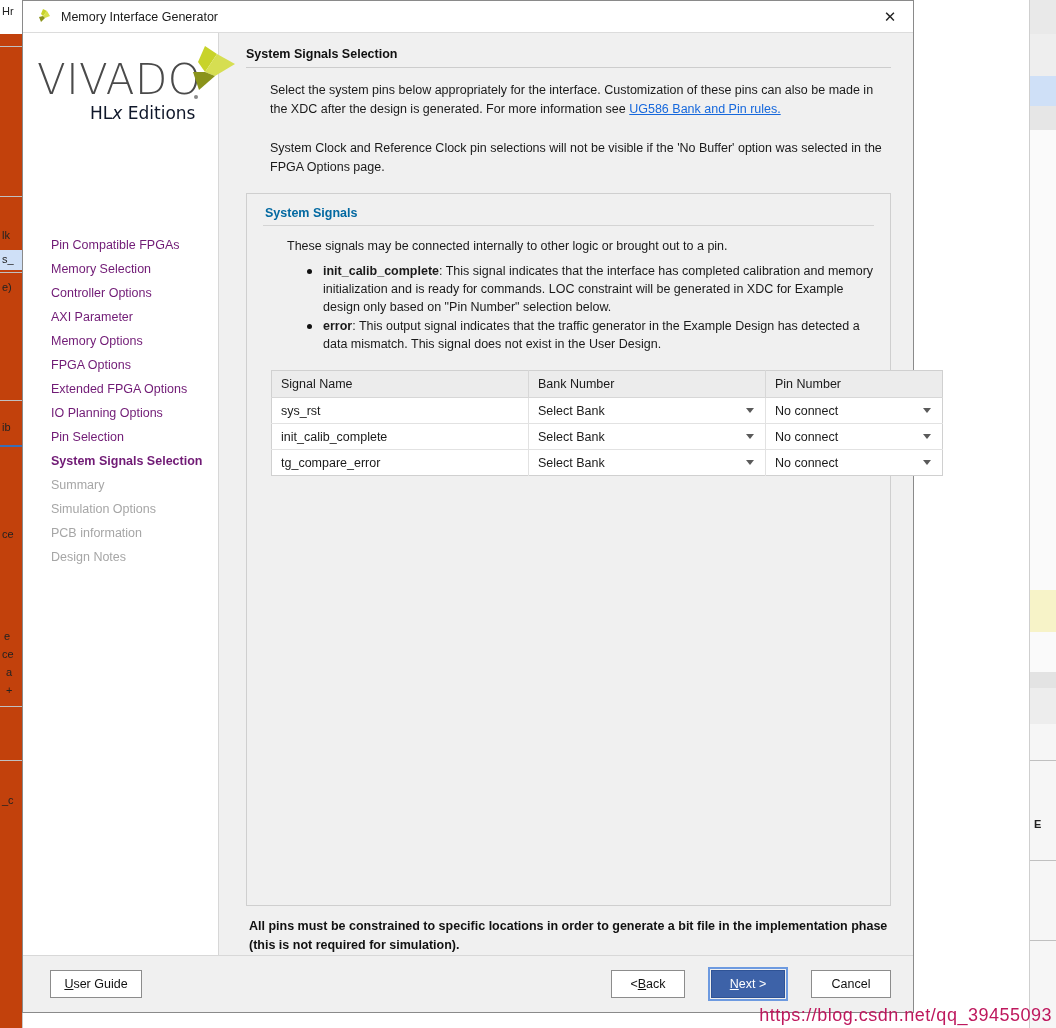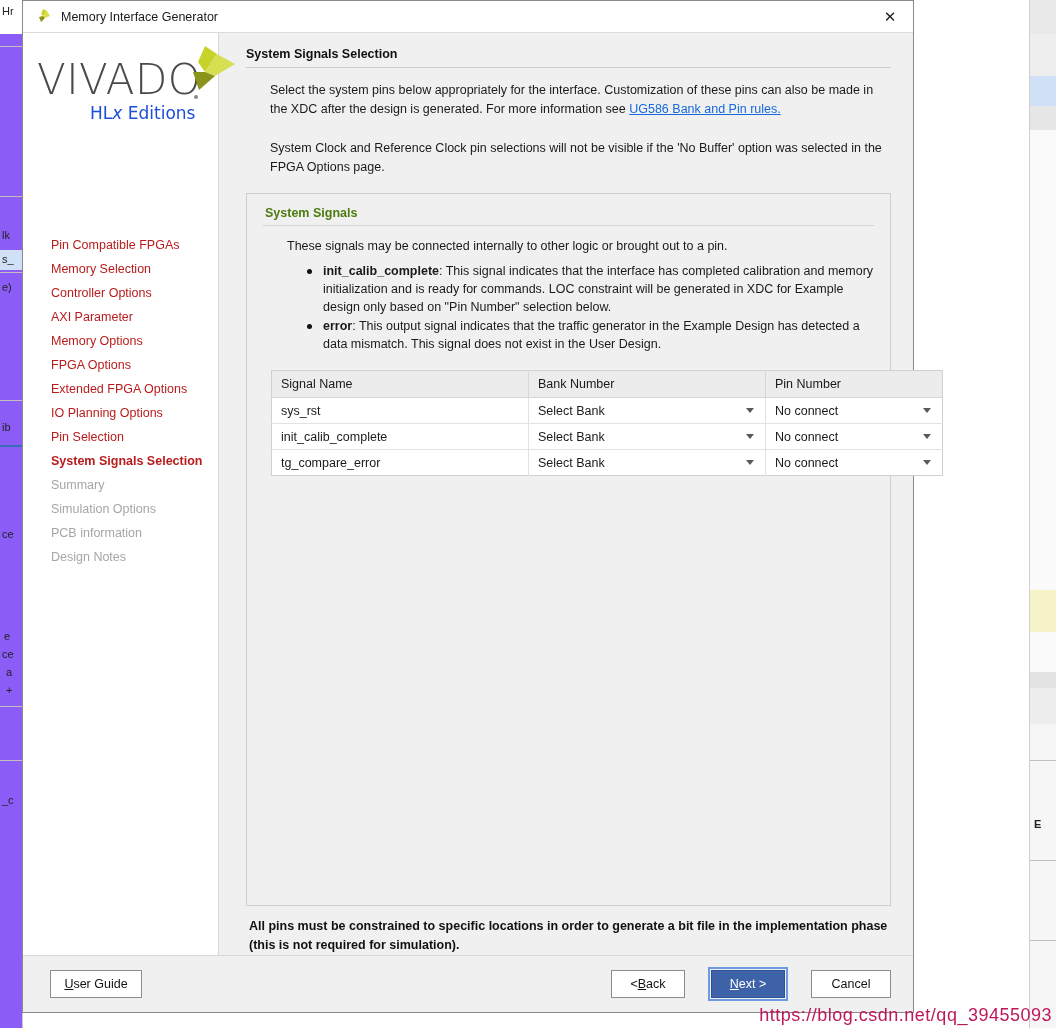--- a/index.html
+++ b/index.html
@@ -12,21 +12,21 @@
     position: relative;
     width: 1056px;
     height: 1028px;
     overflow: hidden;
     background: #ffffff;
   }
 
   
   .bg-left {
     position: absolute; left: 0; top: 0; width: 22px; height: 1028px;
-    background: #8b5cf6; border-right: 1px solid #c8c8c8;
+    background: #c2410c; border-right: 1px solid #c8c8c8;
   }
   .bg-left-strip {
     position: absolute; left: 0; width: 22px; background: #ffffff;
   }
   .bg-frag {
     position: absolute; font-size: 11px; color: #222; white-space: nowrap;
     font-family: "Liberation Sans", sans-serif;
   }
   .bg-sel { position:absolute; background:#cfe0f7; }
   .bg-line { position:absolute; background:#c0c0c0; height:1px; }
@@ -77,28 +77,28 @@
     position: absolute; left: 14px; top: 22px;
     font-size: 42px; letter-spacing: 0.5px; color: #4a4a4a;
     font-family: "DejaVu Sans", sans-serif; font-weight: 300;
   }
   .vivado-dot {
     position:absolute; left: 171px; top: 62px; width: 4px; height:4px;
     background:#8a8a8a; border-radius:50%;
   }
   .vivado-sub {
     position: absolute; left: 67px; top: 70px;
-    font-size: 17px; color: #1d4ed8; font-family: "DejaVu Sans", sans-serif;
+    font-size: 17px; color: #0f172a; font-family: "DejaVu Sans", sans-serif;
   }
   .vivado-sub i { font-style: italic; }
   .pinwheel { position: absolute; left: 160px; top: 11px; width: 54px; height: 48px; }
 
   .nav { margin-top: 56px; }
   .nav-item {
-    font-size: 12.5px; color: #b91c1c; padding: 5px 0 5px 28px;
+    font-size: 12.5px; color: #701a75; padding: 5px 0 5px 28px;
     line-height: 14px; cursor: pointer;
   }
   .nav-item.active { font-weight: bold; }
   .nav-item.disabled { color: #a6a6a6; cursor: default; }
 
   .xilinx-logo {
     position: absolute; left: 0; bottom: 22px; width: 195px; height: 52px;
   }
   .xilinx-mark { position: absolute; left: 12px; top: 6px; width: 40px; height: 40px; }
   .xilinx-word {
@@ -122,21 +122,21 @@
     margin: 0 0 0 24px; max-width: 700px;
   }
   .intro a { color: #1668dc; text-decoration: underline; }
   .intro.second { margin-top: 20px; max-width: 740px; }
 
   .groupbox {
     margin-top: 16px; border: 1px solid #cfcfcf; background: #f0f0f0;
     flex: 1; min-height: 0; padding: 12px 16px 0 16px;
     display: flex; flex-direction: column;
   }
-  .group-title { font-size: 12.5px; font-weight: bold; color: #4d7c0f; margin-bottom: 5px; padding-left: 2px;}
+  .group-title { font-size: 12.5px; font-weight: bold; color: #0369a1; margin-bottom: 5px; padding-left: 2px;}
   .group-rule { height: 1px; background: #d4d4d4; margin-bottom: 13px; }
 
   .group-lead { font-size: 12.5px; color: #1a1a1a; margin: 0 0 9px 24px; }
 
   ul.bullets { margin: 0 0 0 44px; padding: 0; list-style: none; }
   ul.bullets li {
     font-size: 12.5px; color: #1a1a1a; line-height: 18px;
     position: relative; padding-left: 16px; margin-bottom: 1px;
     max-width: 672px;
   }

